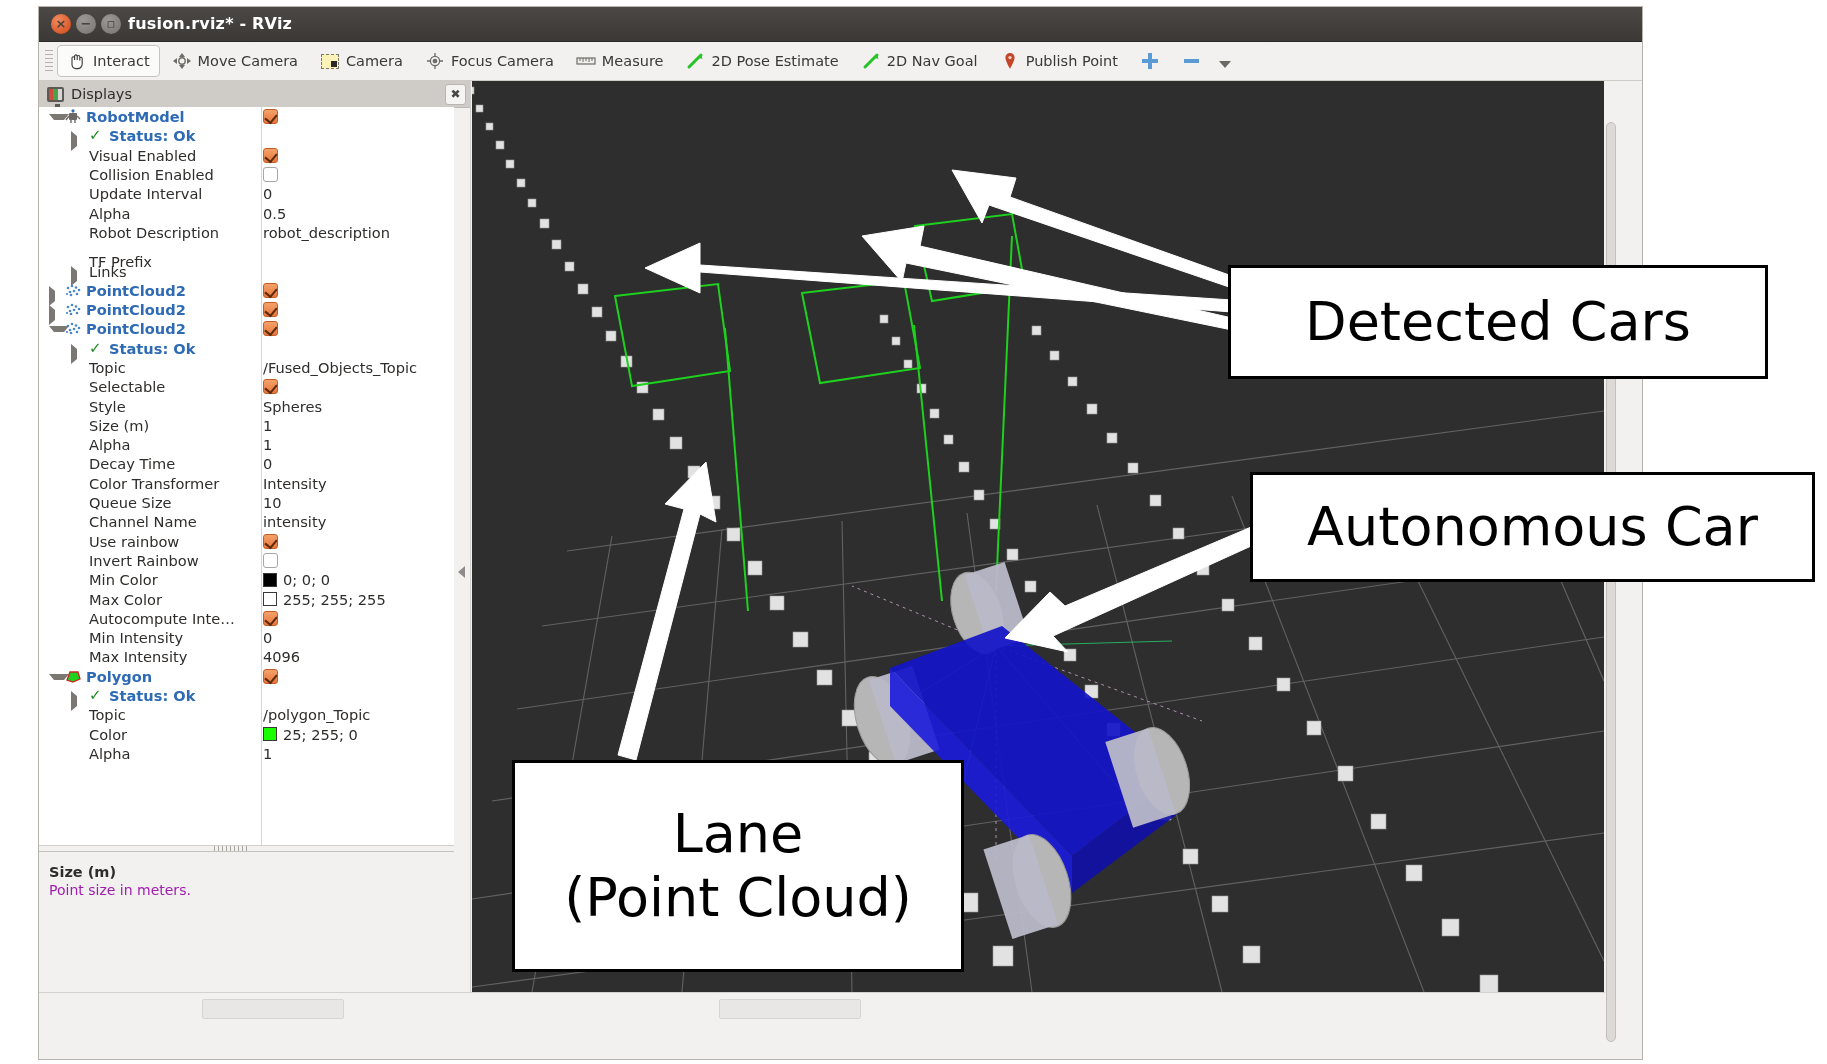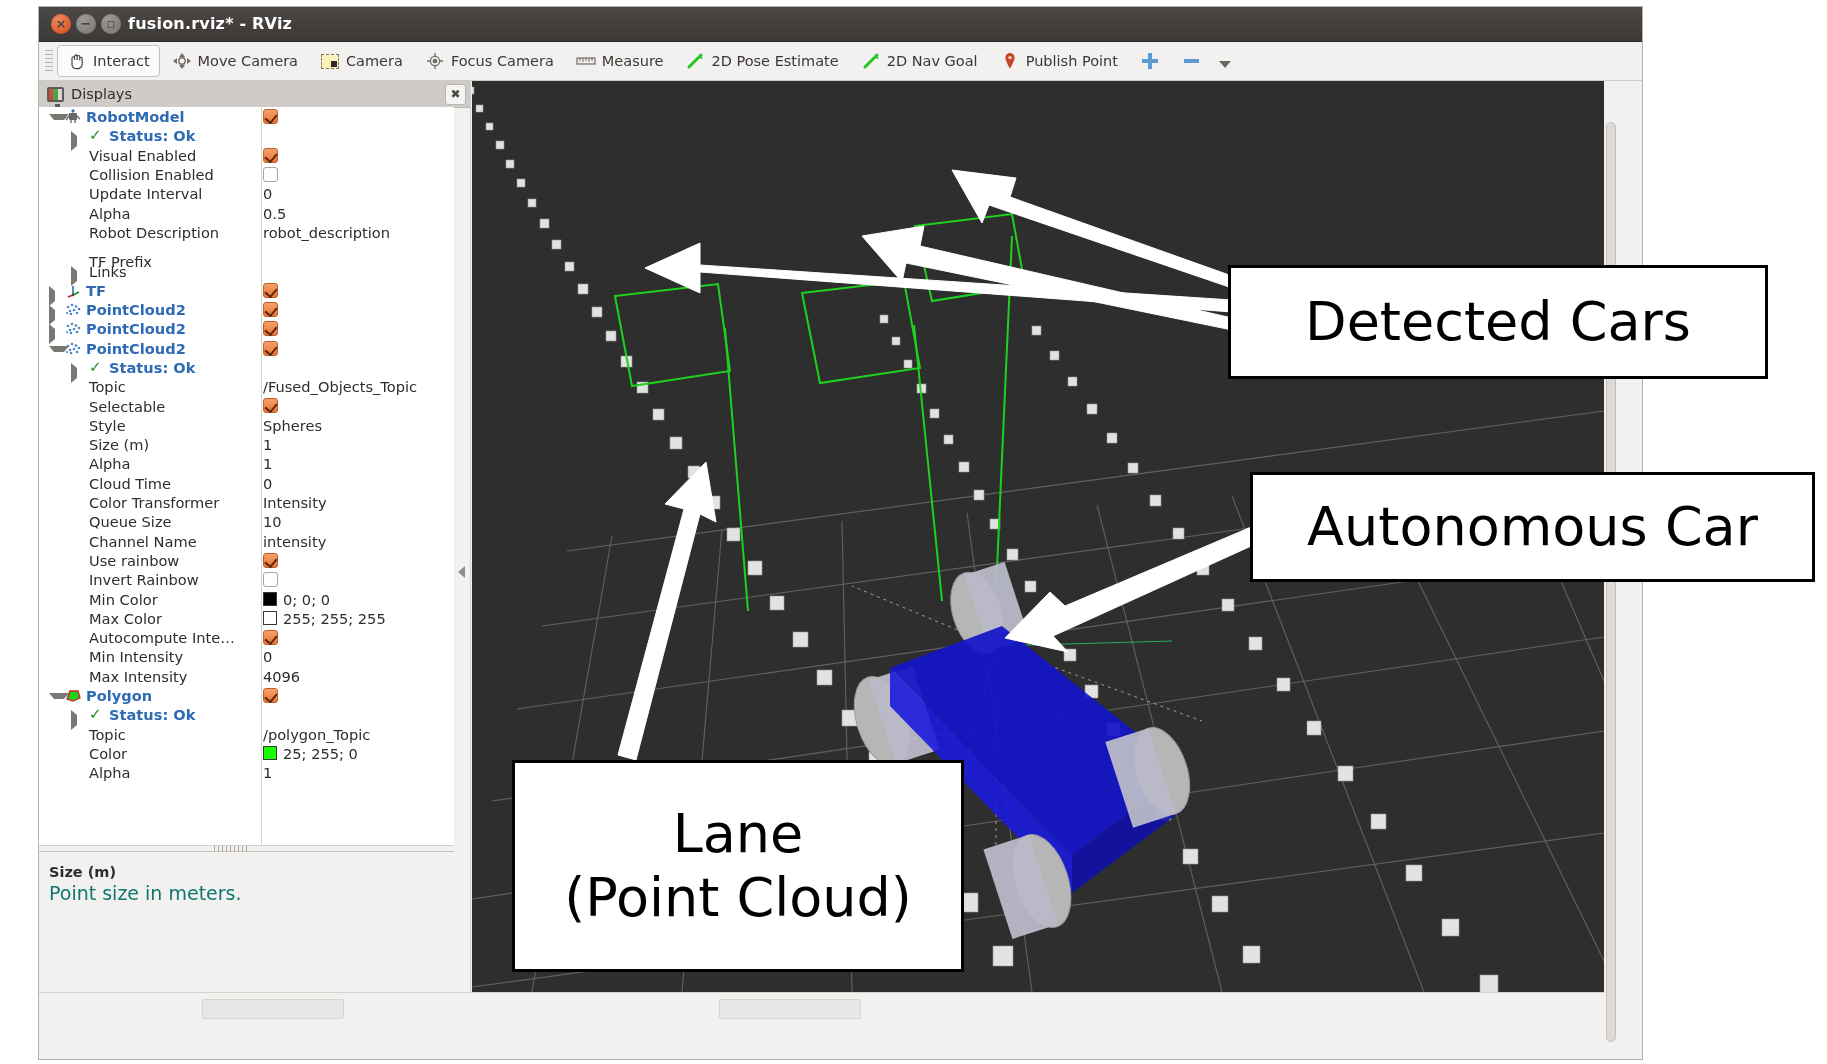--- a/index.html
+++ b/index.html
@@ -81,21 +81,21 @@
   .swtxt{position:absolute;left:244px;}
   .chk{position:absolute;color:#1f8a1f;font-size:15px;font-weight:bold;}
 
   
   .dicon{position:absolute;width:17px;height:15px;}
 
   
   #desc{position:absolute;left:0;top:770px;width:415px;height:155px;background:#f2f1f0;
         border-top:1px solid #c6c2be;box-sizing:border-box;padding:12px 10px;}
   #desc .t{font-size:14.5px;font-weight:bold;color:#2f2d2b;}
-  #desc .d{font-size:19px;color:#0f766e;margin-top:2px;}
+  #desc .d{font-size:14px;color:#a21caf;margin-top:2px;}
   #handle{position:absolute;left:175px;top:765px;width:34px;height:6px;
           background:repeating-linear-gradient(to right,#aaa6a2 0 1px,transparent 1px 4px);}
 
   
   #btnrow{position:absolute;left:10px;top:933px;display:flex;gap:6px;}
   .pbtn{width:130px;height:31px;border:1px solid #b5b1ad;border-radius:4px;
         background:linear-gradient(#fcfcfb,#eceae8);font-size:14.5px;color:#2f2d2b;
         display:flex;align-items:center;justify-content:center;}
   .pbtn.dim{color:#a5a19d;background:linear-gradient(#f6f5f4,#ecebe9);}
 
@@ -298,33 +298,20 @@
                 <span class="lbl" style="left: 50px;">Robot Description</span>
                 <span class="val">robot_description</span>
               </div>
               <div class="row" style="top: 10px;">
                 <span class="lbl" style="left: 50px;">TF Prefix</span>
                 <span class="val"></span>
               </div>
               <div class="row" style="top: 0px;">
                 <div class="twisty closed" style="left: 32px; top: 5px;"></div>
                 <span class="lbl" style="left: 50px;">Links</span>
-              </div>
-              <div class="row hdr" style="top: 0px;">
-                <div class="twisty closed" style="left: 10px; top: 5px;"></div>
-                <span class="dicon" style="left: 26px; top: 2px;"><svg width="17" height="15" viewBox="0 0 17 15">
-                    <g stroke-width="1.6" fill="none">
-                      <path d="M8 12 L8 3" stroke="#2f6bb5"></path>
-                      <path d="M8 12 L14 9" stroke="#1f8a1f"></path>
-                      <path d="M8 12 L3 14" stroke="#cc2222"></path>
-                    </g>
-                    <circle cx="8" cy="12" r="1.3" fill="#444"></circle>
-                  </svg></span>
-                <span class="lbl" style="left: 47px;">TF</span>
-                <span class="cbx on" style="top: 2px;"></span>
               </div>
               <div class="row hdr" style="top: 0px;">
                 <div class="twisty closed" style="left: 10px; top: 5px;"></div>
                 <span class="dicon" style="left: 26px; top: 2px;"><svg width="17" height="15" viewBox="0 0 17 15">
                     <g fill="#4a86c8">
                       <circle cx="3" cy="5" r="1.3"></circle>
                       <circle cx="7" cy="3" r="1.3"></circle>
                       <circle cx="11" cy="4.5" r="1.3"></circle>
                       <circle cx="14" cy="7" r="1.3"></circle>
                       <circle cx="5" cy="9" r="1.3"></circle>
@@ -392,21 +379,21 @@
               </div>
               <div class="row" style="top: 0px;">
                 <span class="lbl" style="left: 50px;">Size (m)</span>
                 <span class="val">1</span>
               </div>
               <div class="row" style="top: 0px;">
                 <span class="lbl" style="left: 50px;">Alpha</span>
                 <span class="val">1</span>
               </div>
               <div class="row" style="top: 0px;">
-                <span class="lbl" style="left: 50px;">Cloud Time</span>
+                <span class="lbl" style="left: 50px;">Decay Time</span>
                 <span class="val">0</span>
               </div>
               <div class="row" style="top: 0px;">
                 <span class="lbl" style="left: 50px;">Color Transformer</span>
                 <span class="val">Intensity</span>
               </div>
               <div class="row" style="top: 0px;">
                 <span class="lbl" style="left: 50px;">Queue Size</span>
                 <span class="val">10</span>
               </div>

